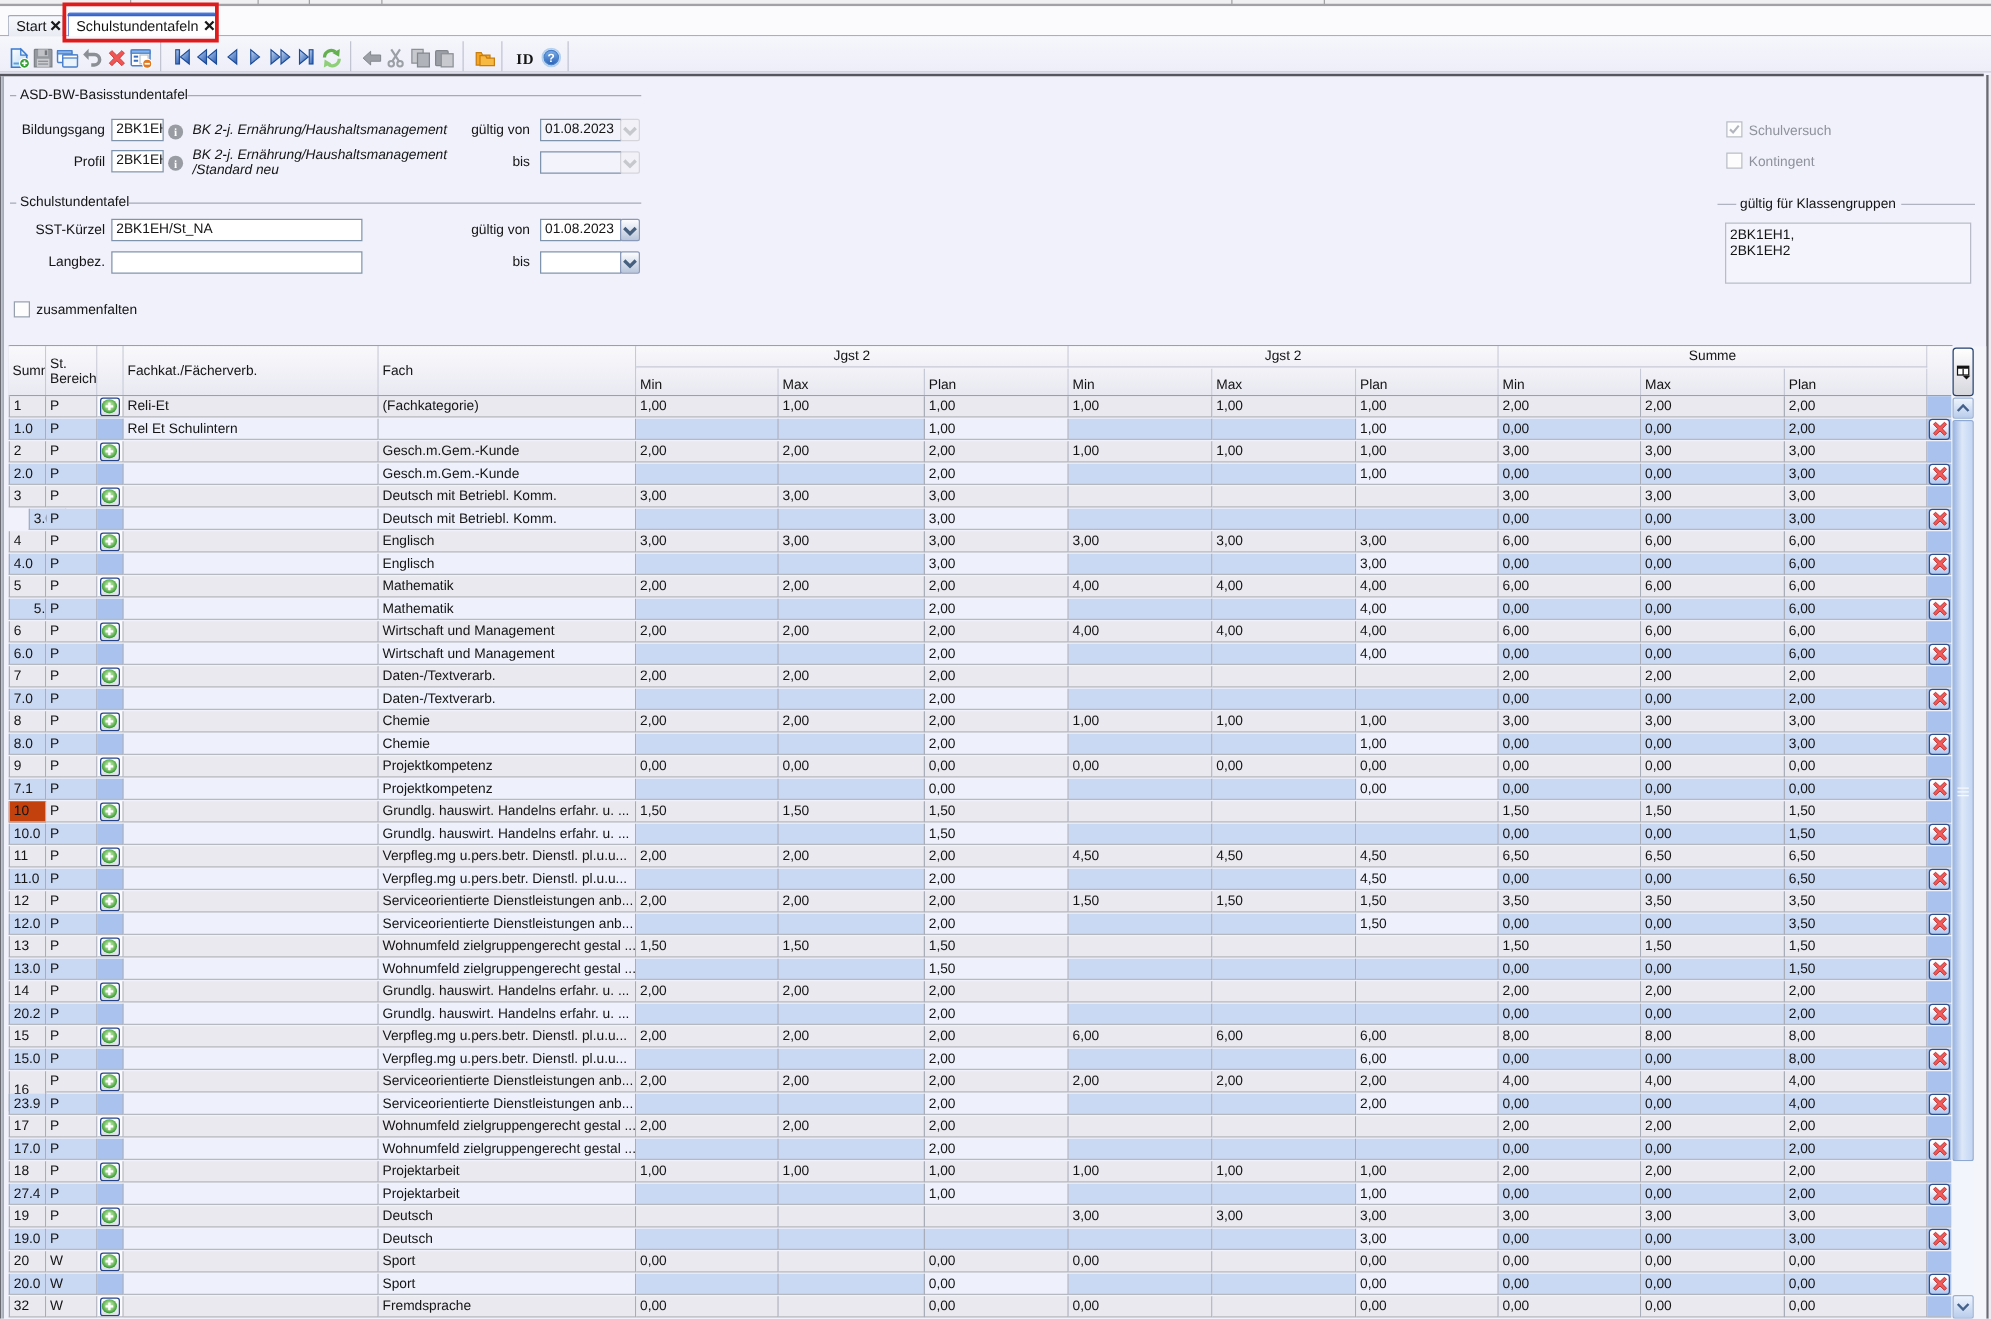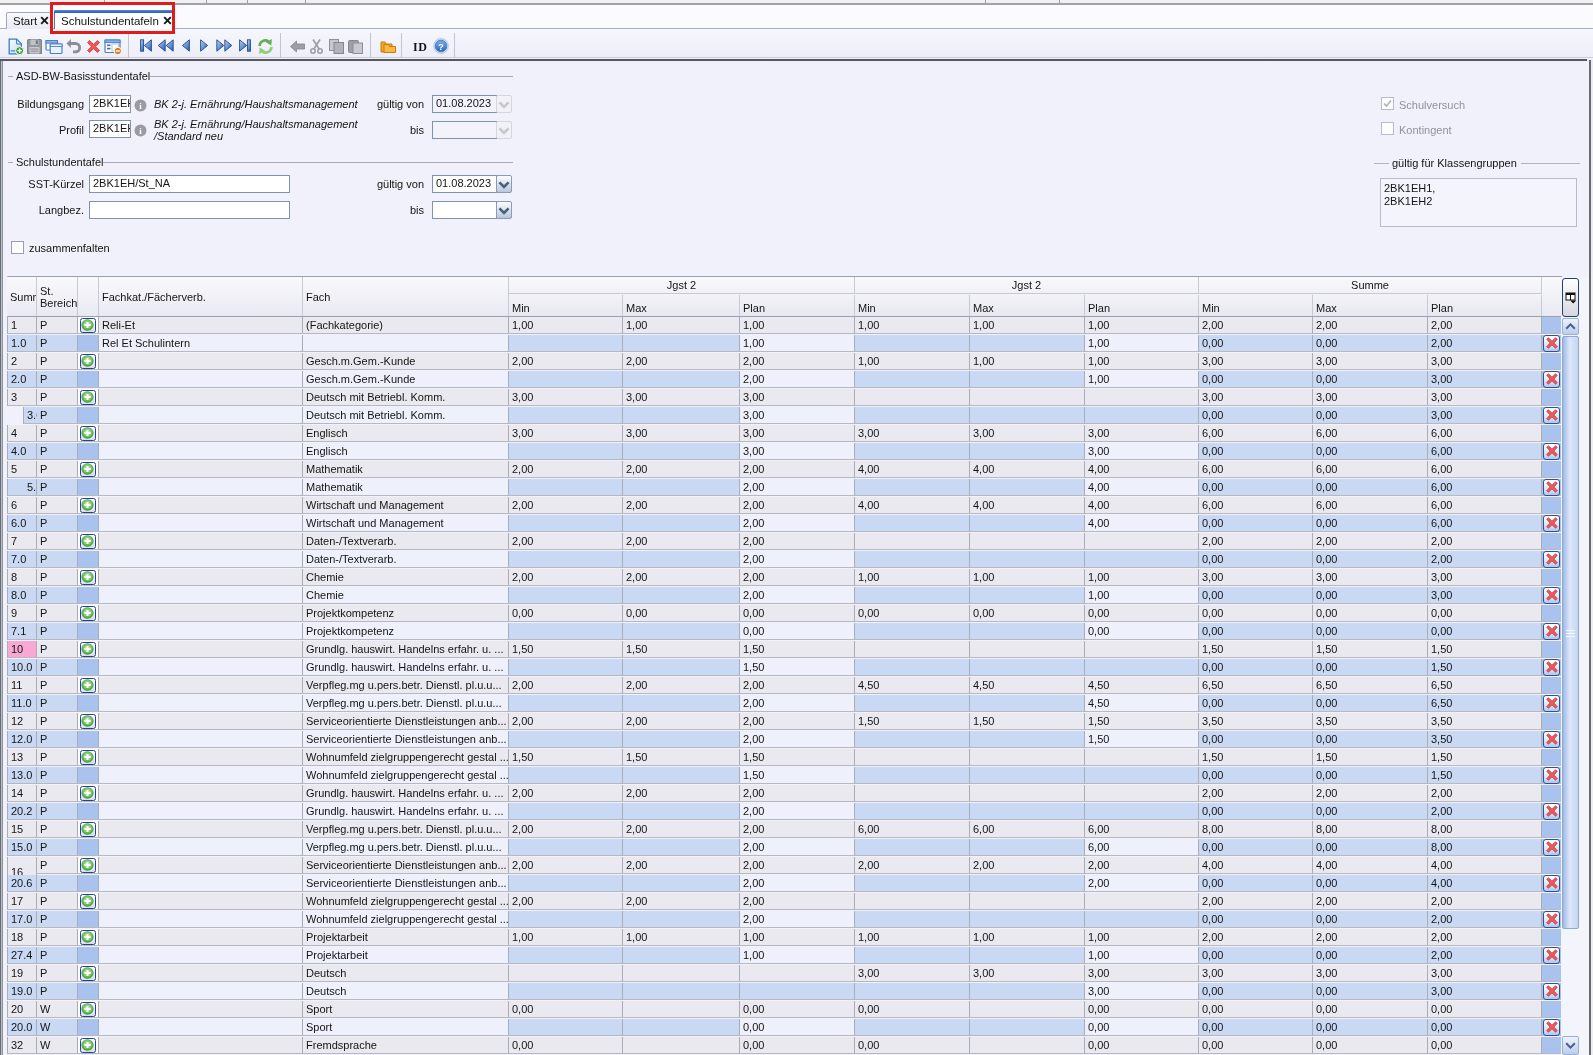--- a/index.html
+++ b/index.html
@@ -1100,21 +1100,21 @@
     <span style="padding-left:3px">0,00</span>
   </div>
 <div class="c " style="left:1428px;top:623px;width:114px;height:17px;background:#c9d8f3;border-right:1px solid #a9adb8;border-bottom:1px solid #b6b9c0;">
     <span style="padding-left:3px">0,00</span>
   </div>
 <div class="c del" style="left:1542px;top:623px;width:20px;height:17px;background:#a9c3ee;border-right:1px solid #a9adb8;border-bottom:1px solid #b6b9c0;">
     <span class="xbtn"><svg width="12" height="12" viewBox="0 0 12 12">
         <path d="M0.8 2.4 L2.4 0.8 L6 4.2 L9.6 0.8 L11.2 2.4 L7.8 6 L11.2 9.6 L9.6 11.2 L6 7.8 L2.4 11.2 L0.8 9.6 L4.2 6 Z" fill="#f25a5a" stroke="#c03030" stroke-width="0.8" stroke-linejoin="round"></path>
       </svg></span>
   </div>
-<div class="c " style="left:7px;top:641px;width:30px;height:17px;background:#f9a8d4;border-right:1px solid #a9adb8;border-bottom:1px solid #b6b9c0;border-left:1px solid #a9adb8;">
+<div class="c " style="left:7px;top:641px;width:30px;height:17px;background:#c2410c;border-right:1px solid #a9adb8;border-bottom:1px solid #b6b9c0;border-left:1px solid #a9adb8;">
     <span style="padding-left:3px">10</span>
   </div>
 <div class="c " style="left:37px;top:641px;width:41px;height:17px;background:#e9e9ef;border-right:1px solid #a9adb8;border-bottom:1px solid #b6b9c0;">
     <span style="padding-left:3px">P</span>
   </div>
 <div class="c " style="left:78px;top:641px;width:21px;height:17px;background:#fbfbfd;border-right:1px solid #a9adb8;border-bottom:1px solid #b6b9c0;">
     <span class="plusbtn">
       <svg width="13" height="12" viewBox="0 0 13 12" preserveAspectRatio="none">
         <defs>
           <radialGradient id="gg10" cx="0.5" cy="0.45" r="0.55">
@@ -1672,21 +1672,21 @@
     <span style="padding-left:3px">4,00</span>
   </div>
 <div class="c " style="left:1313px;top:857px;width:115px;height:17px;background:#e9e9ef;border-right:1px solid #a9adb8;border-bottom:1px solid #b6b9c0;">
     <span style="padding-left:3px">4,00</span>
   </div>
 <div class="c " style="left:1428px;top:857px;width:114px;height:17px;background:#e9e9ef;border-right:1px solid #a9adb8;border-bottom:1px solid #b6b9c0;">
     <span style="padding-left:3px">4,00</span>
   </div>
 <div class="c " style="left:1542px;top:857px;width:20px;height:17px;background:#a9c3ee;border-right:1px solid #a9adb8;border-bottom:1px solid #b6b9c0;"></div>
 <div class="c " style="left:7px;top:875px;width:30px;height:17px;background:#c9d8f3;border-right:1px solid #a9adb8;border-bottom:1px solid #b6b9c0;border-left:1px solid #a9adb8;">
-    <span style="padding-left:3px">20.6</span>
+    <span style="padding-left:3px">23.9</span>
   </div>
 <div class="c " style="left:37px;top:875px;width:41px;height:17px;background:#c9d8f3;border-right:1px solid #a9adb8;border-bottom:1px solid #b6b9c0;">
     <span style="padding-left:3px">P</span>
   </div>
 <div class="c " style="left:78px;top:875px;width:21px;height:17px;background:#a9c3ee;border-right:1px solid #a9adb8;border-bottom:1px solid #b6b9c0;"></div>
 <div class="c " style="left:99px;top:875px;width:204px;height:17px;background:#eef1fb;border-right:1px solid #a9adb8;border-bottom:1px solid #b6b9c0;"></div>
 <div class="c " style="left:303px;top:875px;width:206px;height:17px;background:#eef1fb;border-right:1px solid #a9adb8;border-bottom:1px solid #b6b9c0;">
     <span style="padding-left:3px">Serviceorientierte Dienstleistungen anb...</span>
   </div>
 <div class="c " style="left:509px;top:875px;width:114px;height:17px;background:#c9d8f3;border-right:1px solid #a9adb8;border-bottom:1px solid #b6b9c0;"></div>

